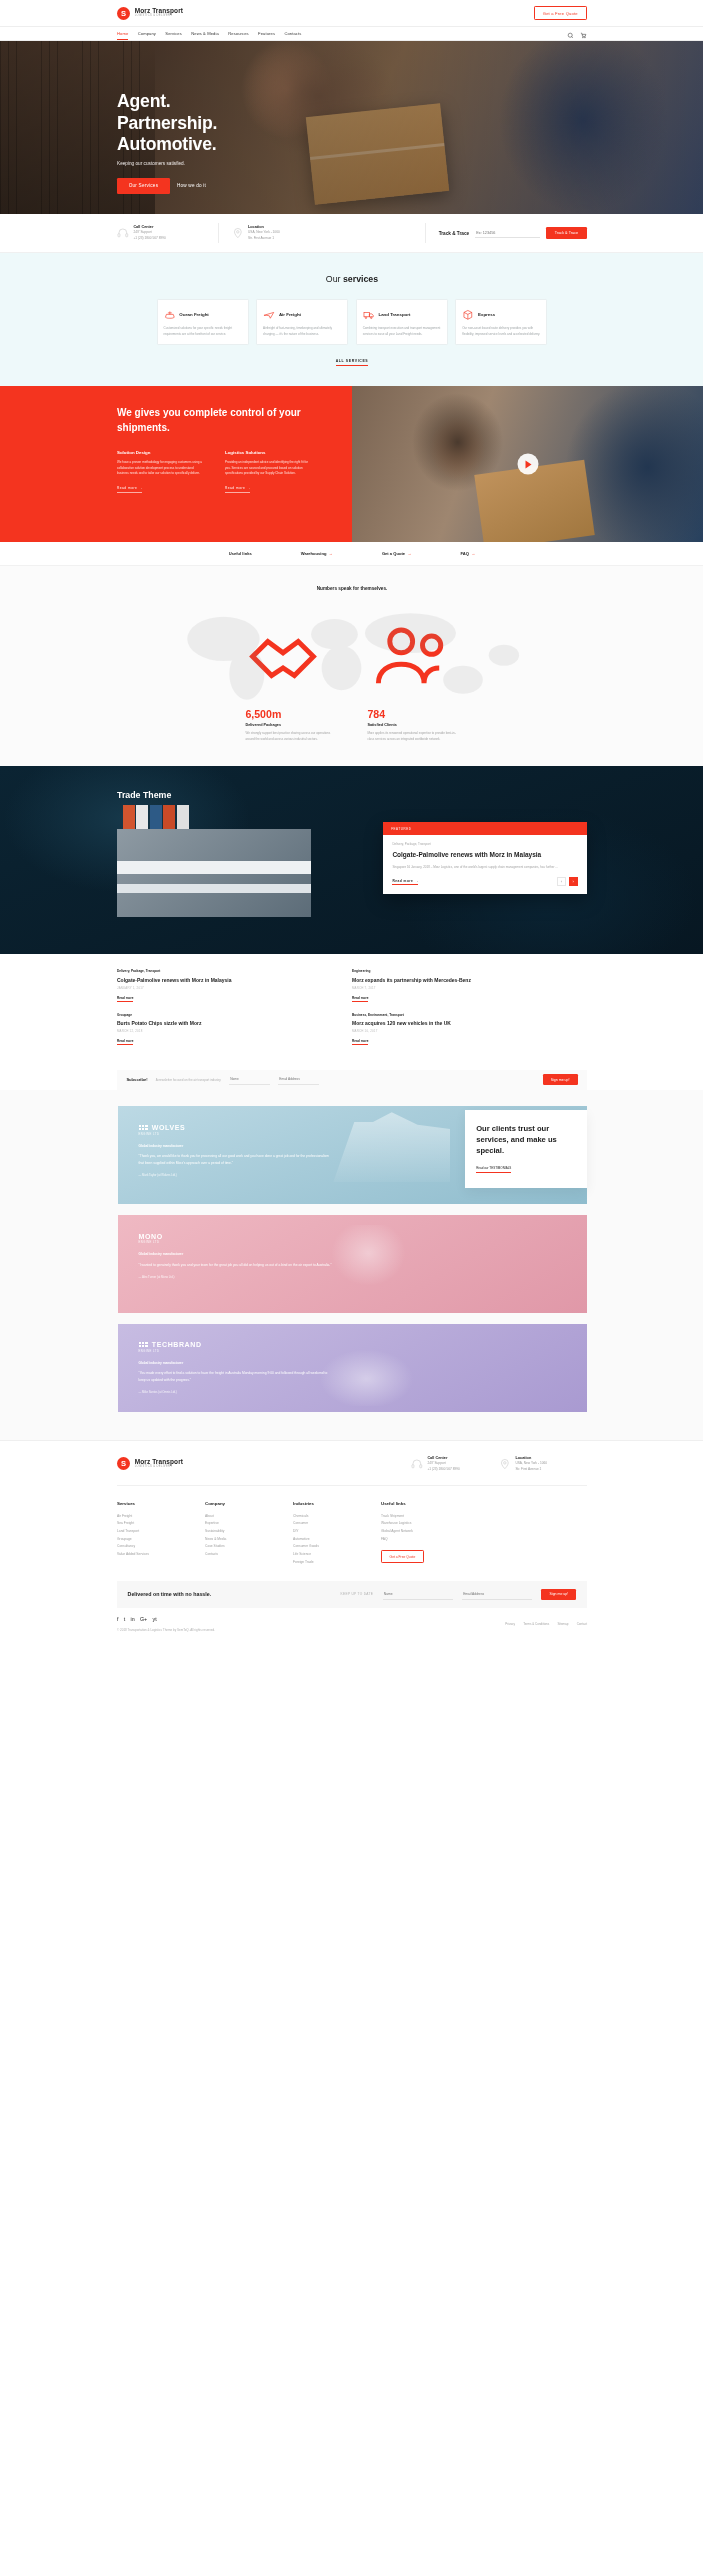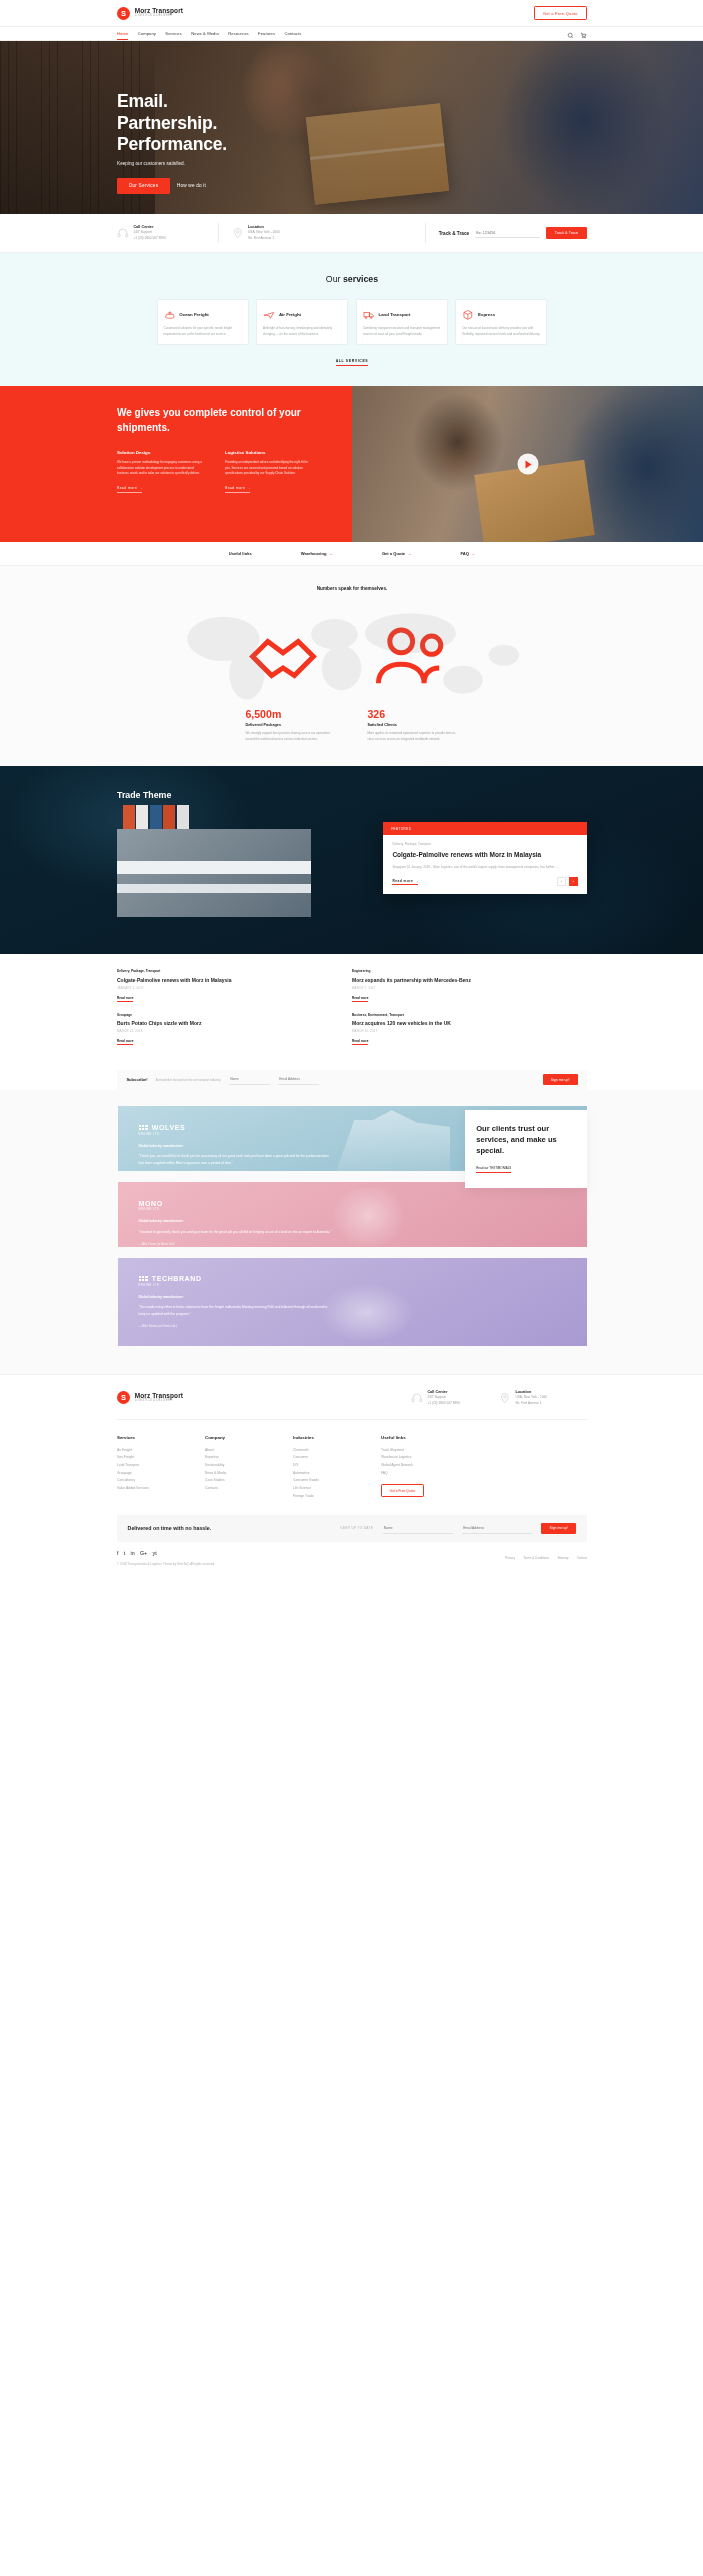--- a/index.html
+++ b/index.html
@@ -252,21 +252,21 @@
     border: none; background: transparent; border-bottom: 0.6px solid #e4e4e4;
     font-size: 3.2px; color: #9a9a9a; padding: 2.3px 1.2px; outline: none; width: 41px;
   }
   .sub-btn {
     margin-left: auto; background: #f4341f; color: #fff; border: none;
     font-size: 3.5px; padding: 3.5px 8.2px; border-radius: 1.2px; cursor: pointer;
   }
 
   
   .testi { background: #fafafa; padding: 16.4px 0 17.6px; position: relative; }
-  .t-block { width: 469px; margin: 0 auto 10.6px; position: relative; height: 65px; }
+  .t-block { width: 469px; margin: 0 auto 10.6px; position: relative; height: 98px; }
   .t-img { position: absolute; inset: 0; }
   .t1 .t-img {
     background: linear-gradient(160deg,#bcd9e4,#8fbccd);
   }
   .t1 .crane {
     position: absolute; left: 46%; top: 6%; width: 117px; height: 70px;
     background: linear-gradient(180deg, rgba(255,255,255,.45), rgba(255,255,255,.05));
     clip-path: polygon(0 100%, 18% 14%, 34% 14%, 50% 0, 72% 18%, 100% 24%, 100% 100%);
   }
   .t2 .t-img { background: linear-gradient(150deg,#efb9c3,#e098a8); }
@@ -369,23 +369,23 @@
     </div>
   </div>
 
   <div class="hero">
     <div class="hero-wood"></div>
     <div class="hero-people"></div>
     <div class="hero-box"></div>
     <div class="hero-overlay"></div>
     <div class="hero-inner">
       <div class="hero-title">
-        <div>Email.</div>
+        <div>Agent.</div>
         <div>Partnership.</div>
-        <div>Performance.</div>
+        <div>Automotive.</div>
       </div>
       <div class="hero-sub">Keeping our customers satisfied.</div>
       <div class="hero-btns">
         <button class="btn-red">Our Services</button>
         <button class="btn-ghost">How we do it</button>
       </div>
     </div>
   </div>
 
   <div class="infostrip">
@@ -539,21 +539,21 @@
         <div class="num-desc">We strongly support best practice sharing across our operations around the world and across various industrial sectors.</div>
       </div>
       <div class="num-cell">
         <span class="num-ico">
           <svg viewBox="0 0 24 24" fill="none" stroke="currentColor" stroke-width="1.3">
               <circle cx="9" cy="8" r="3"></circle>
               <circle cx="17" cy="9" r="2.4"></circle>
               <path d="M3 19c0-3.3 2.7-5 6-5s6 1.7 6 5M15 19c0-2.4 1.5-4 4-4"></path>
             </svg>
         </span>
-        <div class="num-val">326</div>
+        <div class="num-val">784</div>
         <div class="num-lab">Satisfied Clients</div>
         <div class="num-desc">Morz applies its renowned operational expertise to provide best-in-class services across an integrated worldwide network.</div>
       </div>
     </div>
   </div>
 
   <div class="news">
     <div class="news-water"></div>
     <div class="containers">
       <div class="ctr" style="background:#d2552f"></div>

